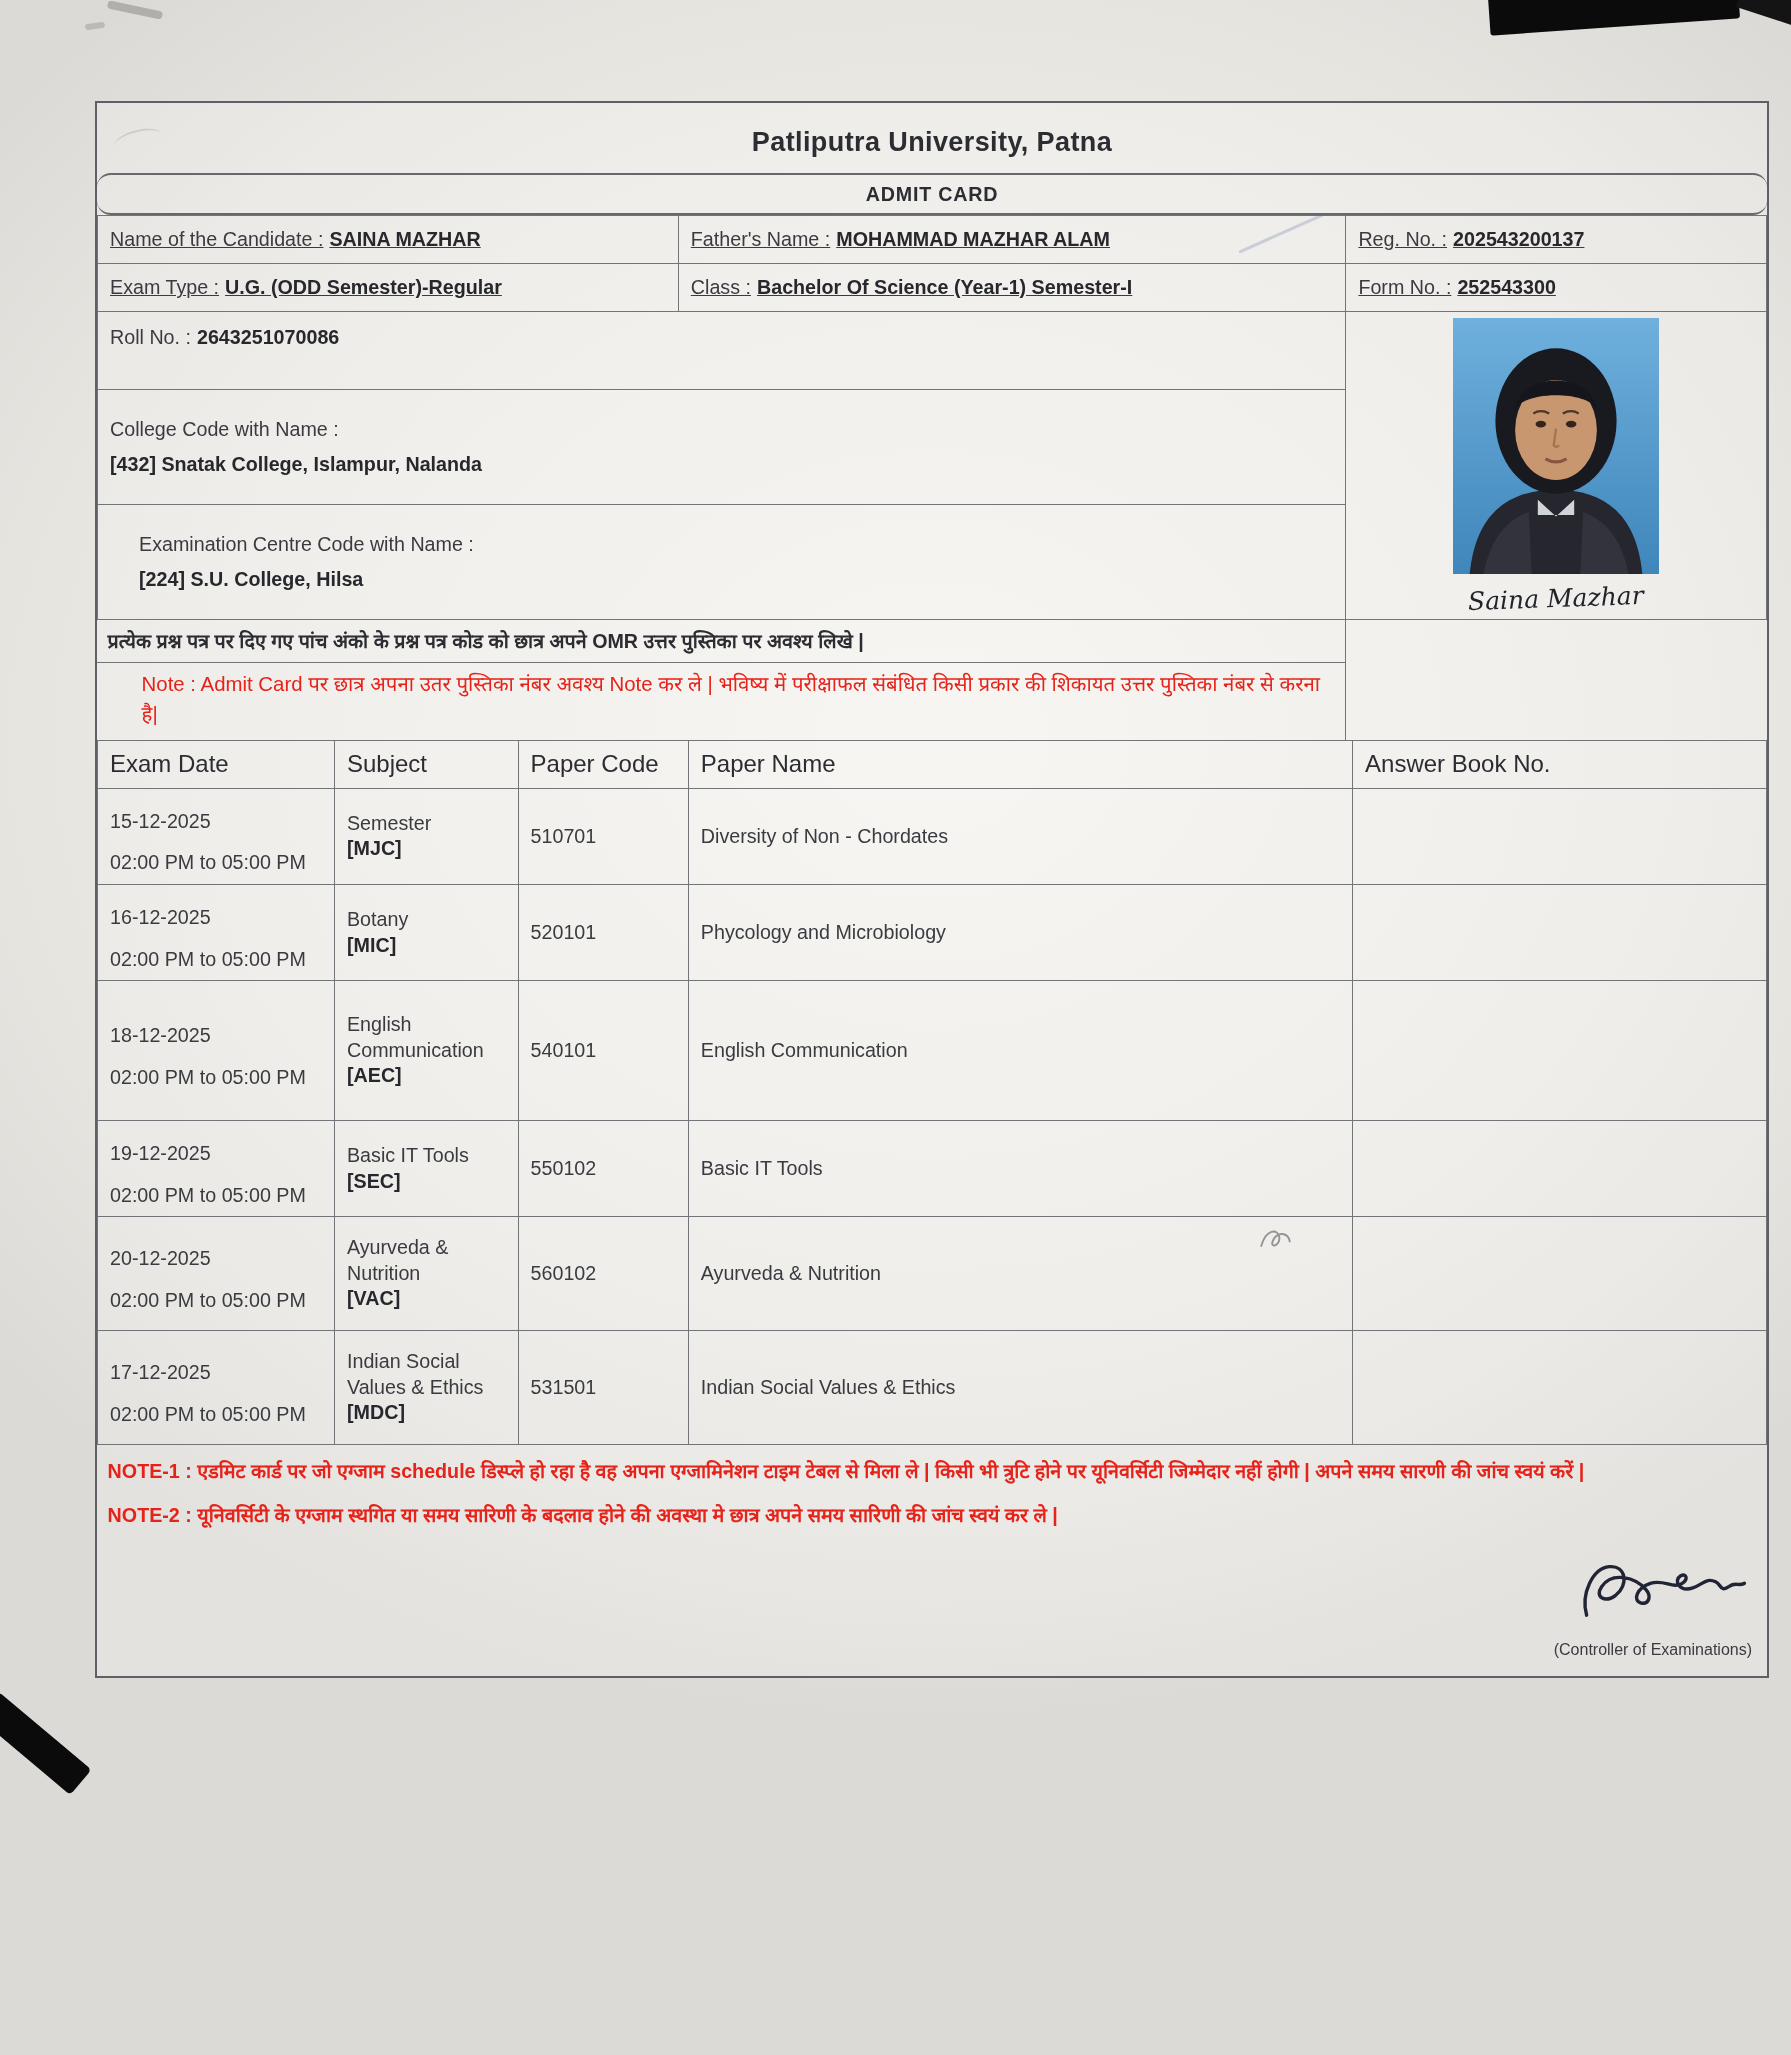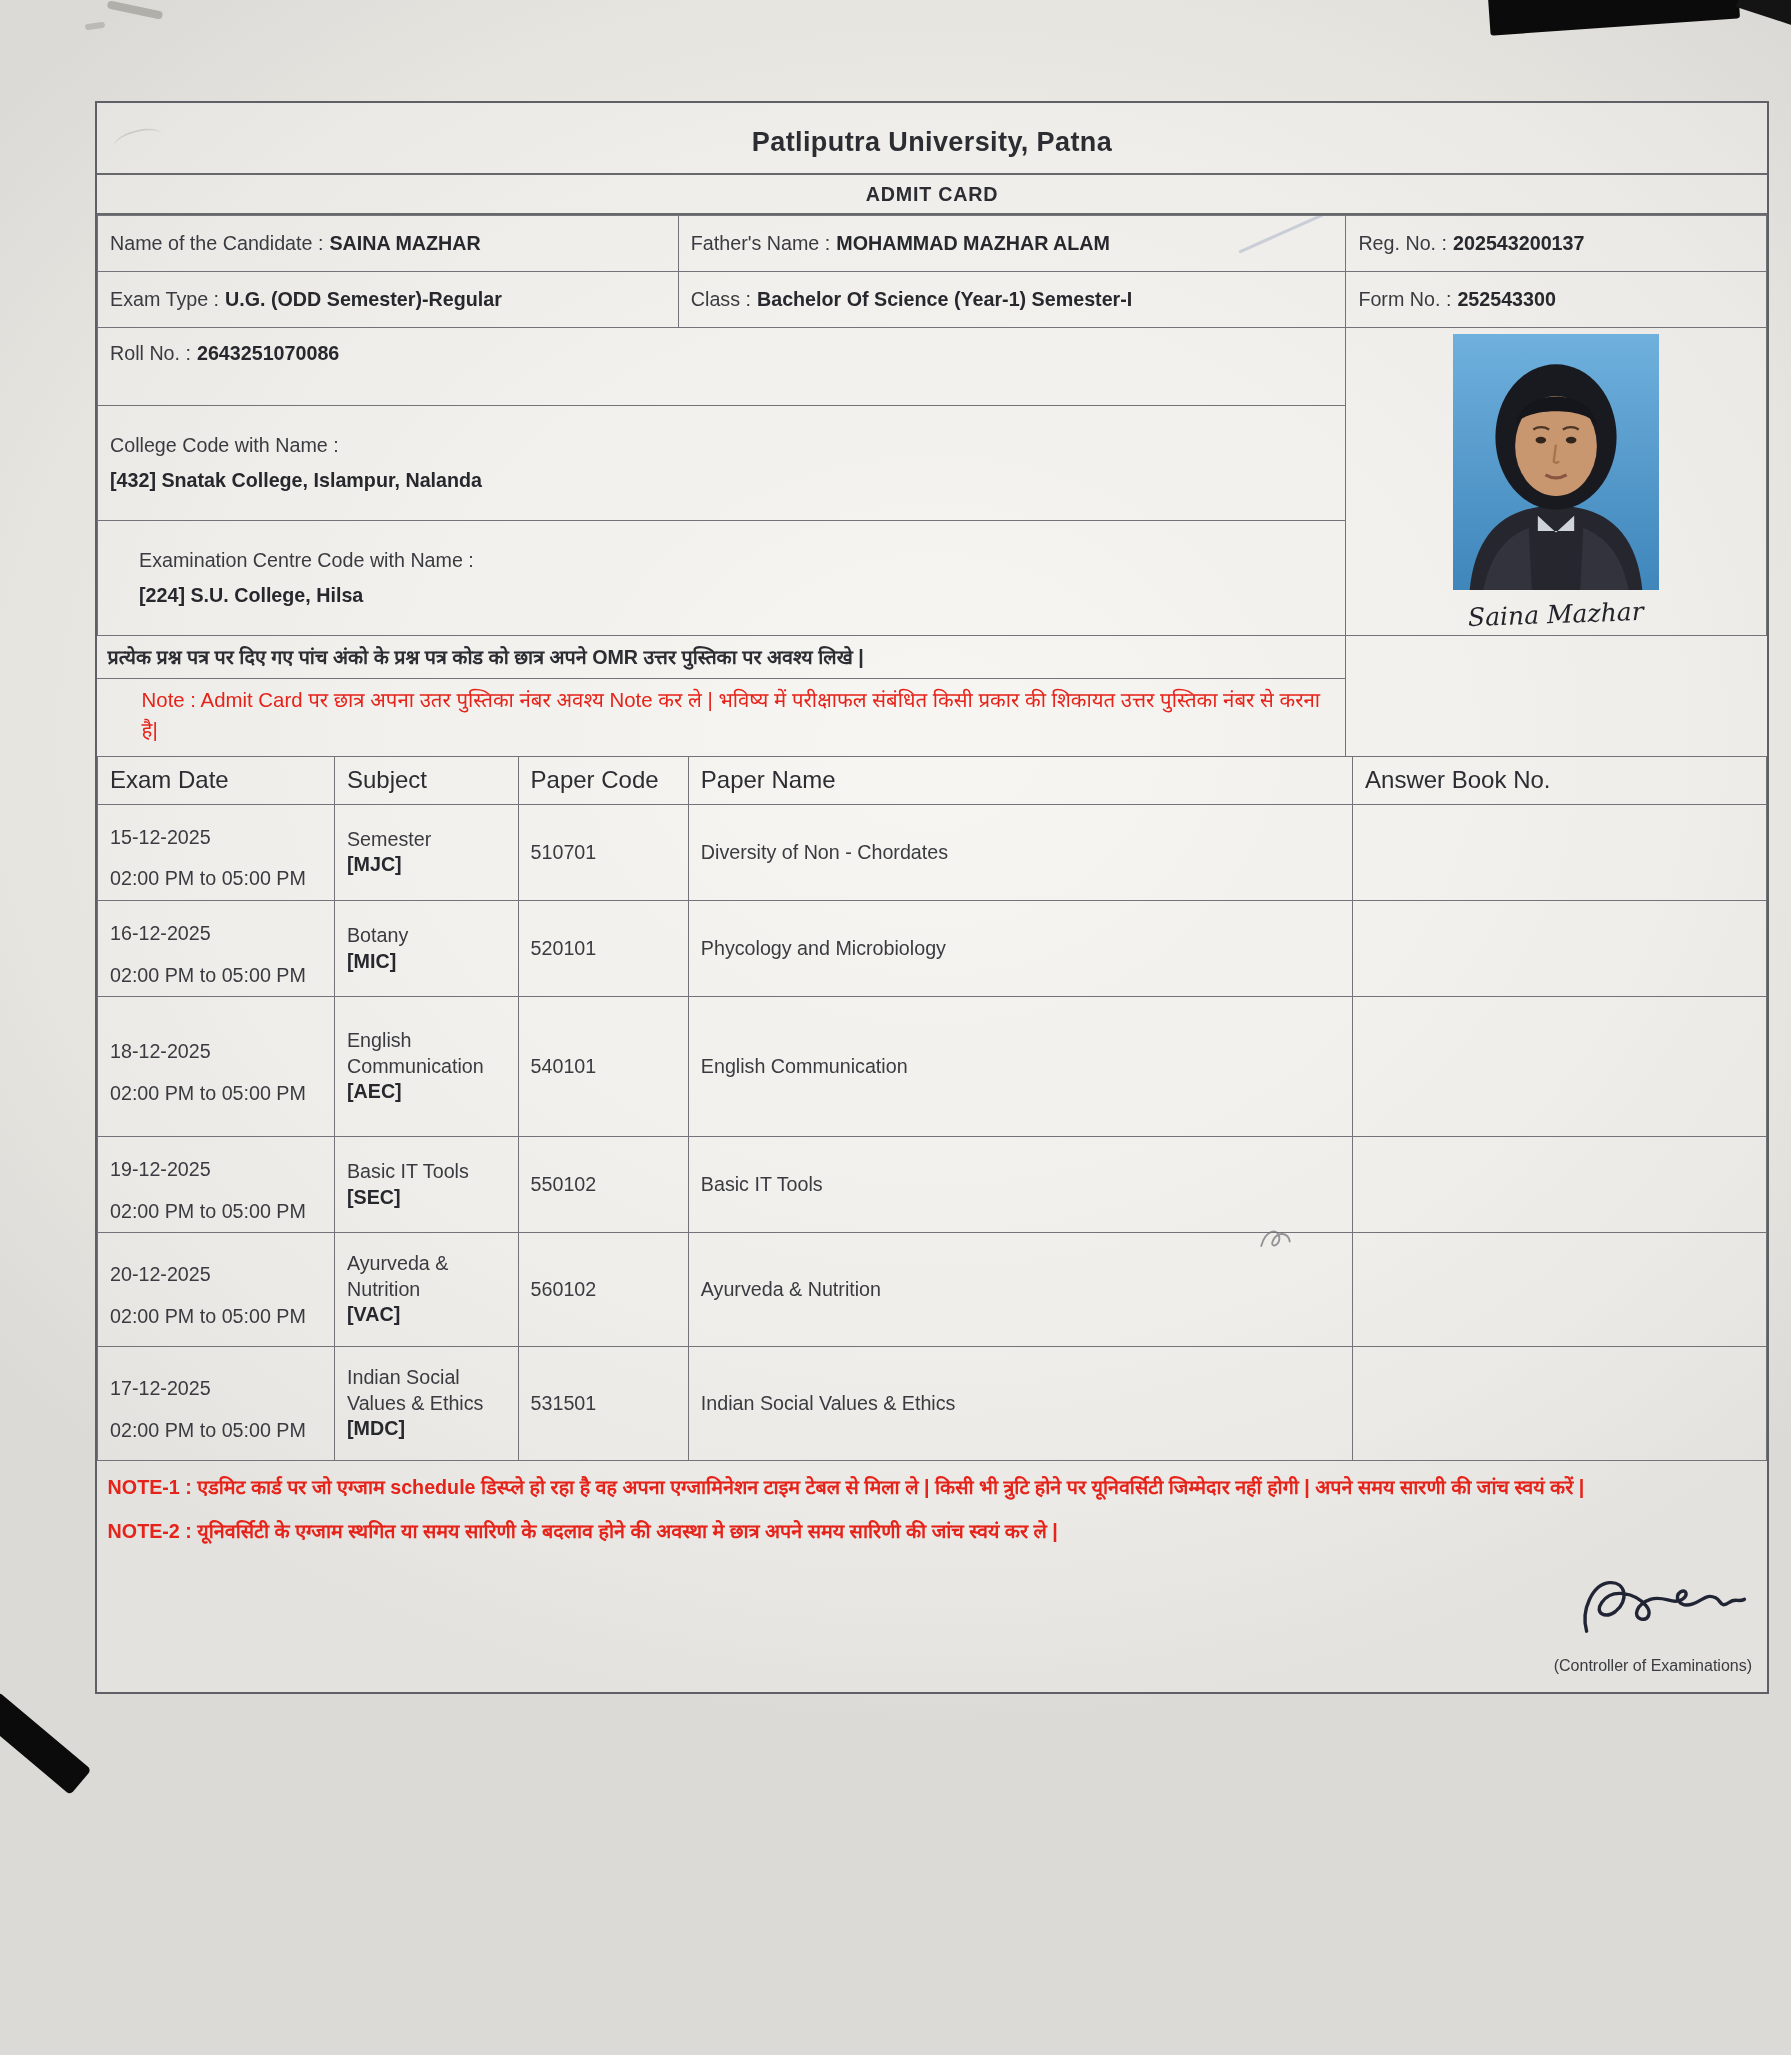--- a/index.html
+++ b/index.html
@@ -32,28 +32,28 @@
   .ink-curl { position: absolute; left: 1258px; top: 1225px; opacity: .8; }
 
   
   .card { position: absolute; left: 95px; top: 101px; width: 1674px;
     border: 2.3px solid #5f6065; background: rgba(255,255,255,.22); }
 
   .uni-title { text-align: center; font-size: 27px; font-weight: bold; color: #2c2d33;
     padding: 24px 0 15px; letter-spacing: 0.4px; }
   .admit-bar { border-top: 2.3px solid #67686c; border-bottom: 2.3px solid #67686c;
     text-align: center; font-weight: bold; font-size: 19.7px; padding: 7.6px 0;
-    color: #2c2d33; letter-spacing: 0.8px; }
+    color: #2c2d33; letter-spacing: 0.8px; border-radius: 14px; }
 
   table { width: 100%; border-collapse: collapse; table-layout: fixed; }
   td, th { border: 1.5px solid #737478; padding: 6px 12px; font-size: 19.7px;
     color: #3a3b41; vertical-align: middle; text-align: left; word-wrap: break-word; }
   .lbl { color: #3a3b41; }
   .val { font-weight: bold; color: #27282e; margin-left: 6px; }
-  tr.meta td { height: 56px; }
+  tr.meta td { height: 48px; text-decoration: underline; }
   tr.roll-row td { height: 77px; }
   tr.college-row td { height: 115px; }
   tr.centre-row td { height: 114px; padding-left: 41px; }
   .two-line .lbl { display: block; margin-bottom: 12px; }
   .two-line .val { margin-left: 0; display: block; }
 
   .photo-cell { text-align: center; vertical-align: top; padding-top: 6px; }
   .photo-frame { display: inline-block; line-height: 0; }
   .photo-sign { line-height: 1.1; font-family: "DejaVu Serif", serif; font-style: italic;
     font-size: 25px; margin-top: 6px; transform: rotate(-2deg); color: #23242b; }

